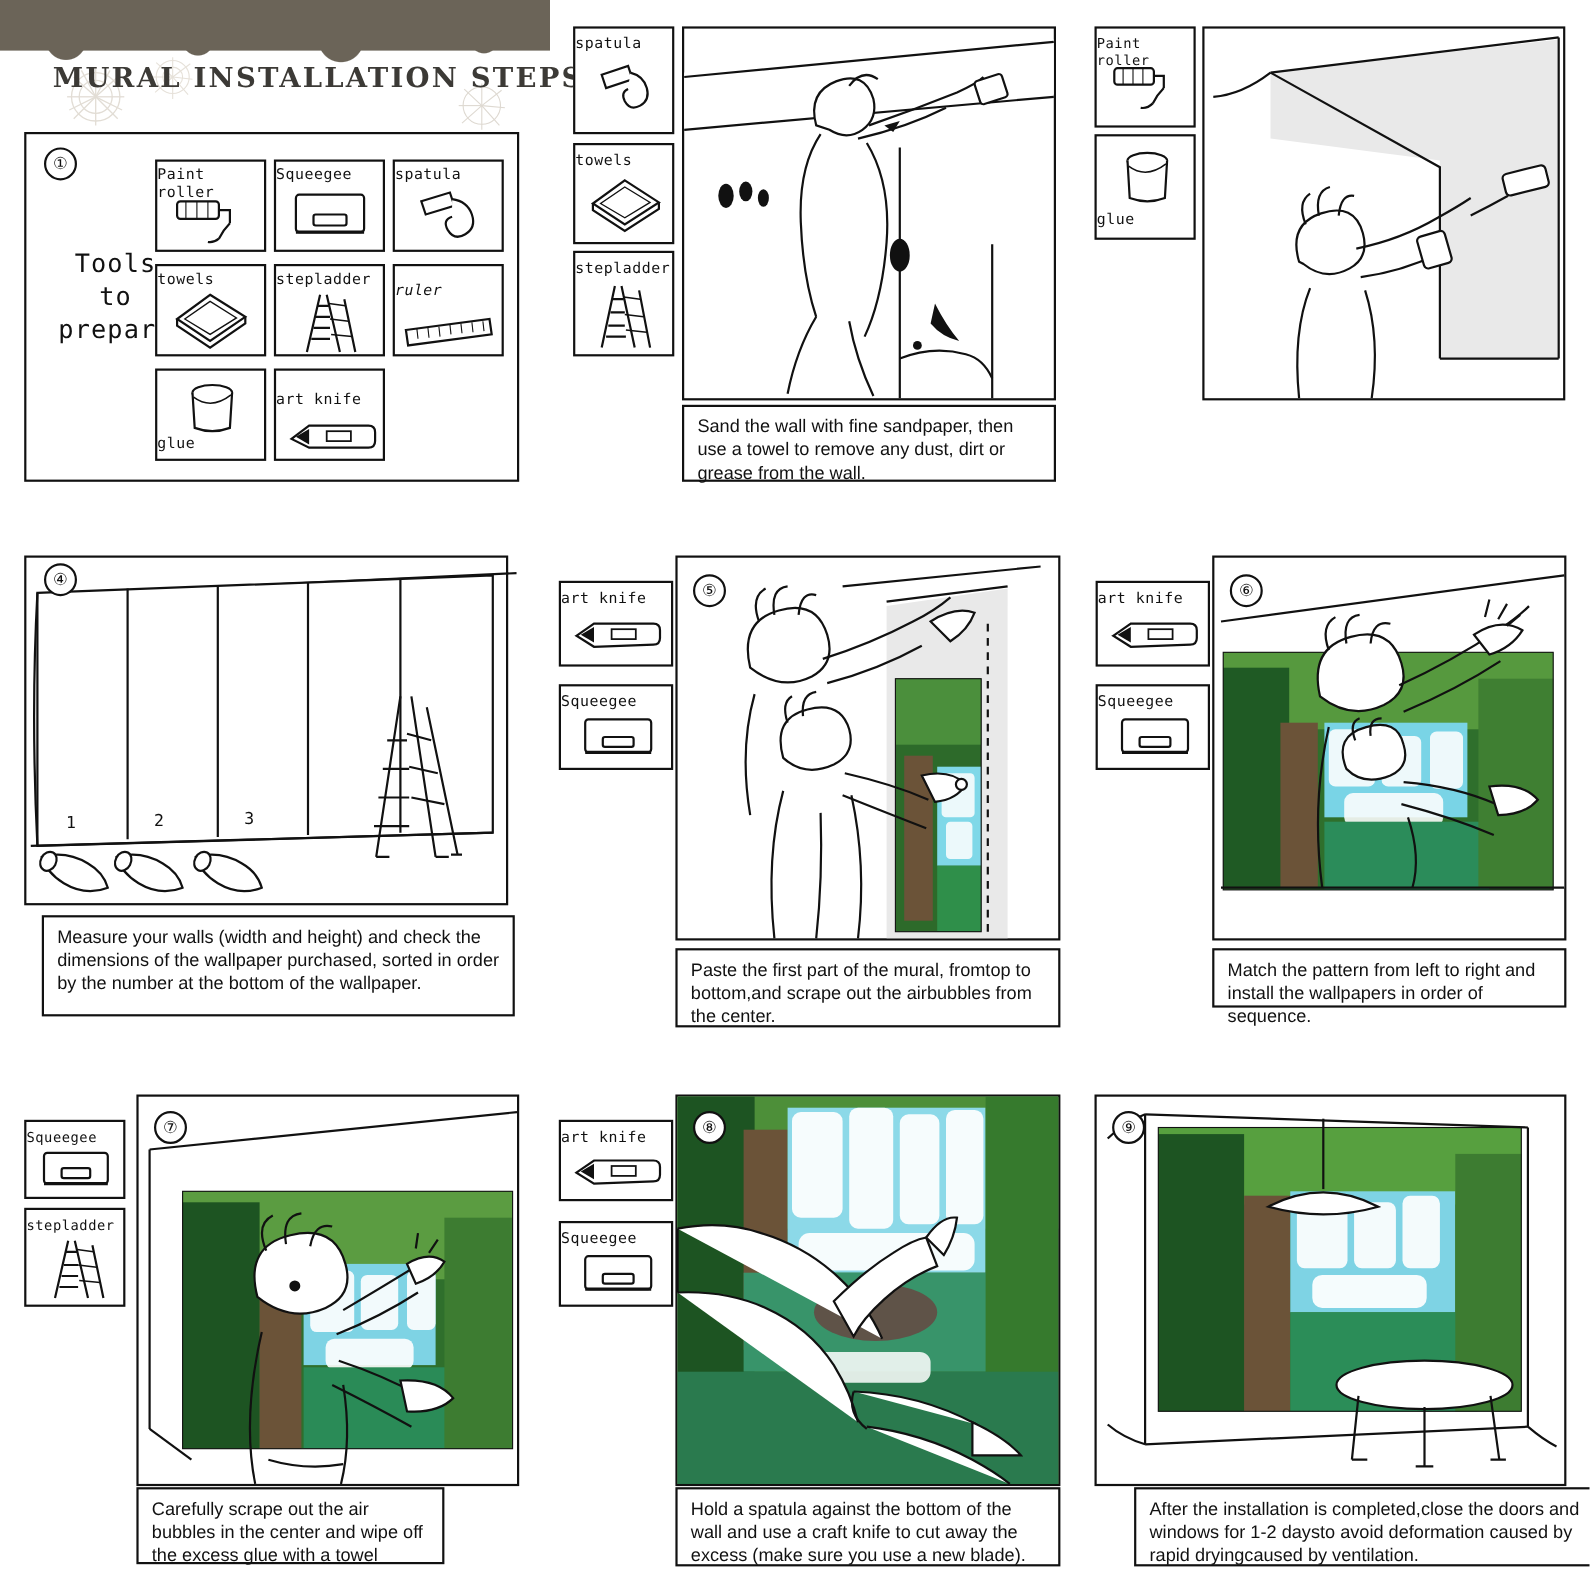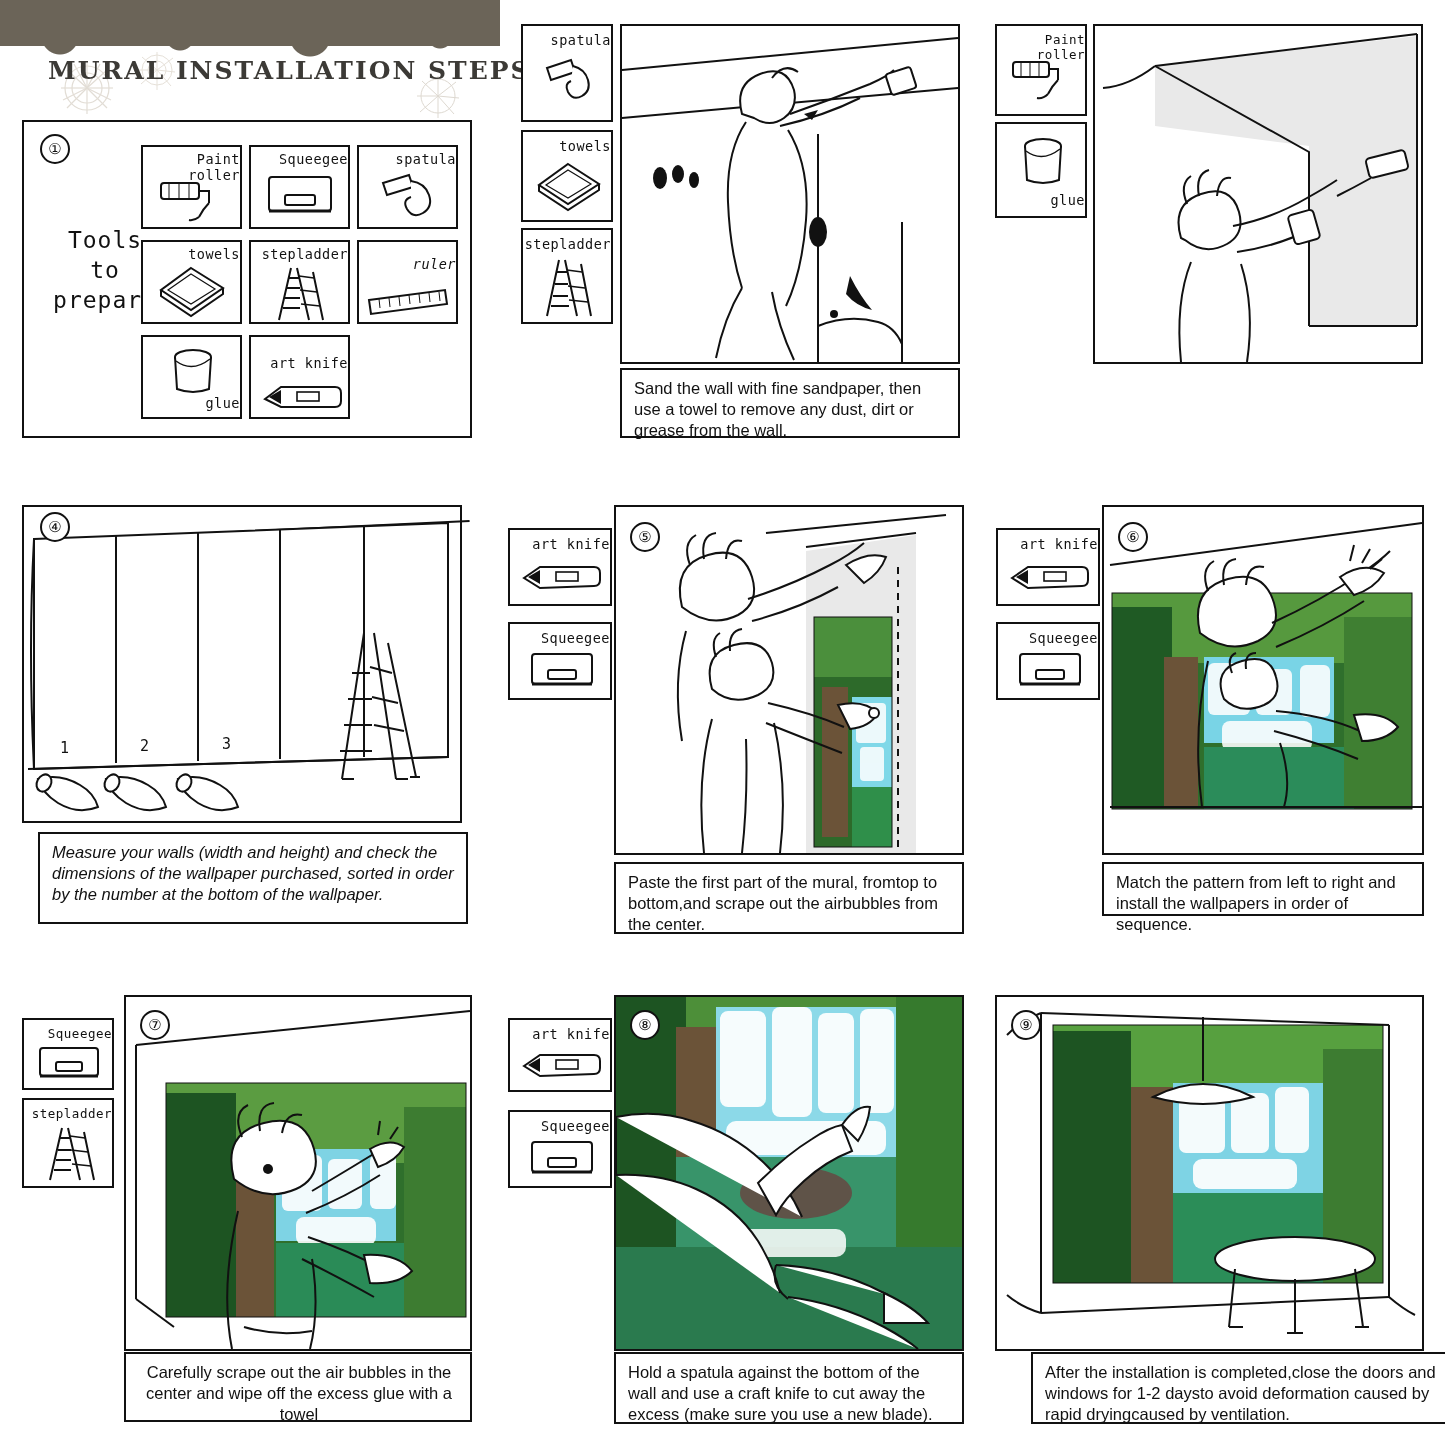--- a/index.html
+++ b/index.html
@@ -20,21 +20,21 @@
 
   
   .bx{position:absolute;border:2px solid #111;background:#fff;box-sizing:border-box;}
   .cap{position:absolute;border:2px solid #111;background:#fff;box-sizing:border-box;
      font-family:"Liberation Sans",sans-serif;font-size:16.5px;line-height:21px;color:#111;
      padding:8px 10px 24px 12px;}
   .num{position:absolute;width:26px;height:26px;border:2px solid #111;border-radius:50%;
      font-family:"Liberation Sans",sans-serif;font-size:15px;display:flex;align-items:center;
      justify-content:center;background:#fff;}
   .toolbox{position:absolute;border:2px solid #111;background:#fff;box-sizing:border-box;}
-  .toollab{position:absolute;width:100%;text-align:right;font-size:13.5px;letter-spacing:.5px;}
+  .toollab{position:absolute;width:100%;text-align:left;font-size:13.5px;letter-spacing:.5px;}
   .tooltxt{position:absolute;font-size:23px;line-height:30px;letter-spacing:1px;}
   svg{overflow:visible;}
 </style>
 </head>
 <body>
 
 <div class="sheet">
 
   <div class="banner"></div>
   <div class="deco" style="left:52px;top:58px;">
@@ -290,21 +290,21 @@
       </g>
 
       <g fill="none" stroke="#111" stroke-width="2">
         <path d="M340 126 L318 272 M350 126 L372 272 M364 136 L392 270"></path>
         <path d="M328 166 h18 M324 192 h24 M320 218 h28 M316 244 h32"></path>
         <path d="M346 160 L368 166 M348 190 L374 196 M350 218 L380 224"></path>
         <path d="M318 272 h12 M372 272 h12 M386 270 h10"></path>
       </g>
     </svg>
   </div>
-  <div class="cap" style="left:38px;top:832px;width:430px;height:92px;font-style:italic;">Measure your walls (width and height) and check the dimensions of the wallpaper purchased, sorted in order by the number at the bottom of the wallpaper.</div>
+  <div class="cap" style="left:38px;top:832px;width:430px;height:92px;">Measure your walls (width and height) and check the dimensions of the wallpaper purchased, sorted in order by the number at the bottom of the wallpaper.</div>
   <div class="num" style="left:40px;top:512px;">④</div>
 
   <div class="toolbox" style="left:508px;top:528px;width:104px;height:78px;">
     <div class="toollab" style="top:6px;">art knife</div>
     <svg style="position:absolute;left:10px;top:30px;" width="84" height="34" viewBox="0 0 84 34">
       <path d="M4 18 L20 7 L74 7 q6 0 6 6 v7 q0 6 -6 6 L20 28 Z" fill="#fff" stroke="#111" stroke-width="2"></path>
       <rect x="36" y="12" width="22" height="9" fill="#fff" stroke="#111" stroke-width="1.6"></rect>
       <path d="M8 17 L20 10 L20 24 Z" fill="#111"></path>
     </svg>
   </div>
@@ -466,21 +466,21 @@
       <path d="M252 138 l2 -14 M264 142 l8 -12" stroke="#111" stroke-width="2" fill="none"></path>
       <path d="M182 240 q42 14 74 32" stroke="#111" stroke-width="2" fill="none"></path>
       <path d="M176 262 q40 20 72 38" stroke="#111" stroke-width="2" fill="none"></path>
       <path d="M238 258 q34 -2 48 16 q-14 14 -42 12 Z" fill="#fff" stroke="#111" stroke-width="2"></path>
       <path d="M112 214 q-18 78 -6 138" stroke="#111" stroke-width="2" fill="none"></path>
       <path d="M186 262 q8 50 -2 90" stroke="#111" stroke-width="2" fill="none"></path>
       <path d="M118 330 q34 10 68 4" stroke="#111" stroke-width="2" fill="none"></path>
     </svg>
   </div>
   <div class="num" style="left:140px;top:1010px;">⑦</div>
-  <div class="cap" style="left:124px;top:1352px;width:348px;height:70px;text-align:center;">Carefully scrape out the air bubbles in the center and wipe off the excess glue  with a towel</div>
+  <div class="cap" style="left:124px;top:1352px;width:280px;height:70px;text-align:left;">Carefully scrape out the air bubbles in the center and wipe off the excess glue  with a towel</div>
 
   <div class="toolbox" style="left:508px;top:1018px;width:104px;height:74px;">
     <div class="toollab" style="top:6px;">art knife</div>
     <svg style="position:absolute;left:10px;top:28px;" width="84" height="34" viewBox="0 0 84 34">
       <path d="M4 18 L20 7 L74 7 q6 0 6 6 v7 q0 6 -6 6 L20 28 Z" fill="#fff" stroke="#111" stroke-width="2"></path>
       <rect x="36" y="12" width="22" height="9" fill="#fff" stroke="#111" stroke-width="1.6"></rect>
       <path d="M8 17 L20 10 L20 24 Z" fill="#111"></path>
     </svg>
   </div>
   <div class="toolbox" style="left:508px;top:1110px;width:104px;height:78px;">

